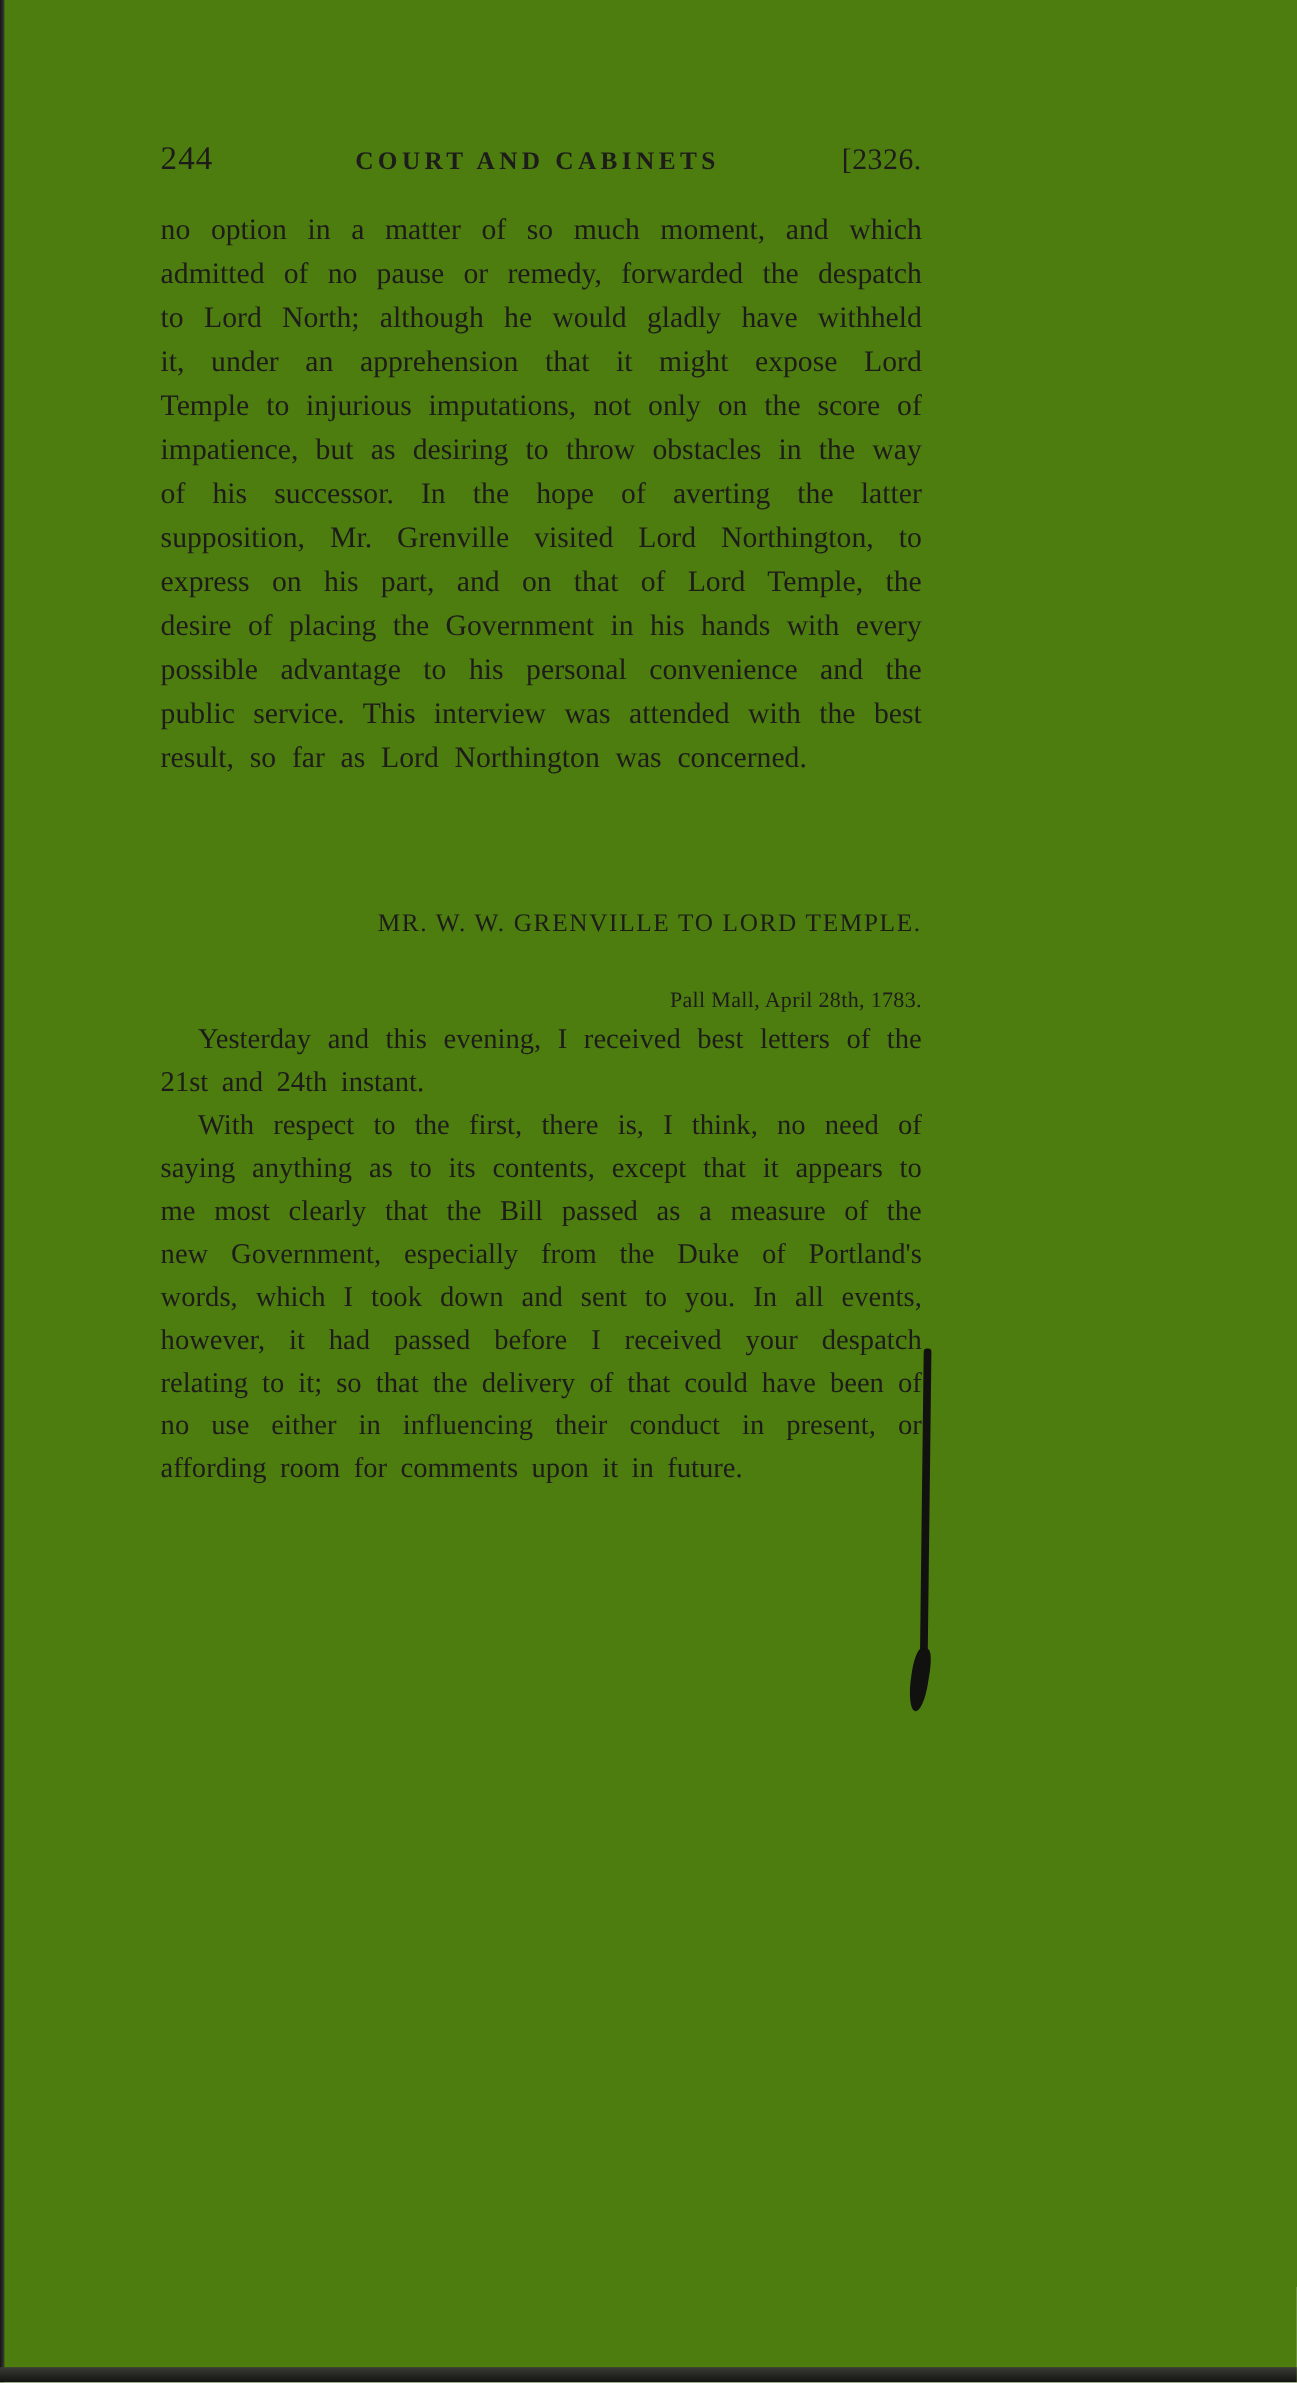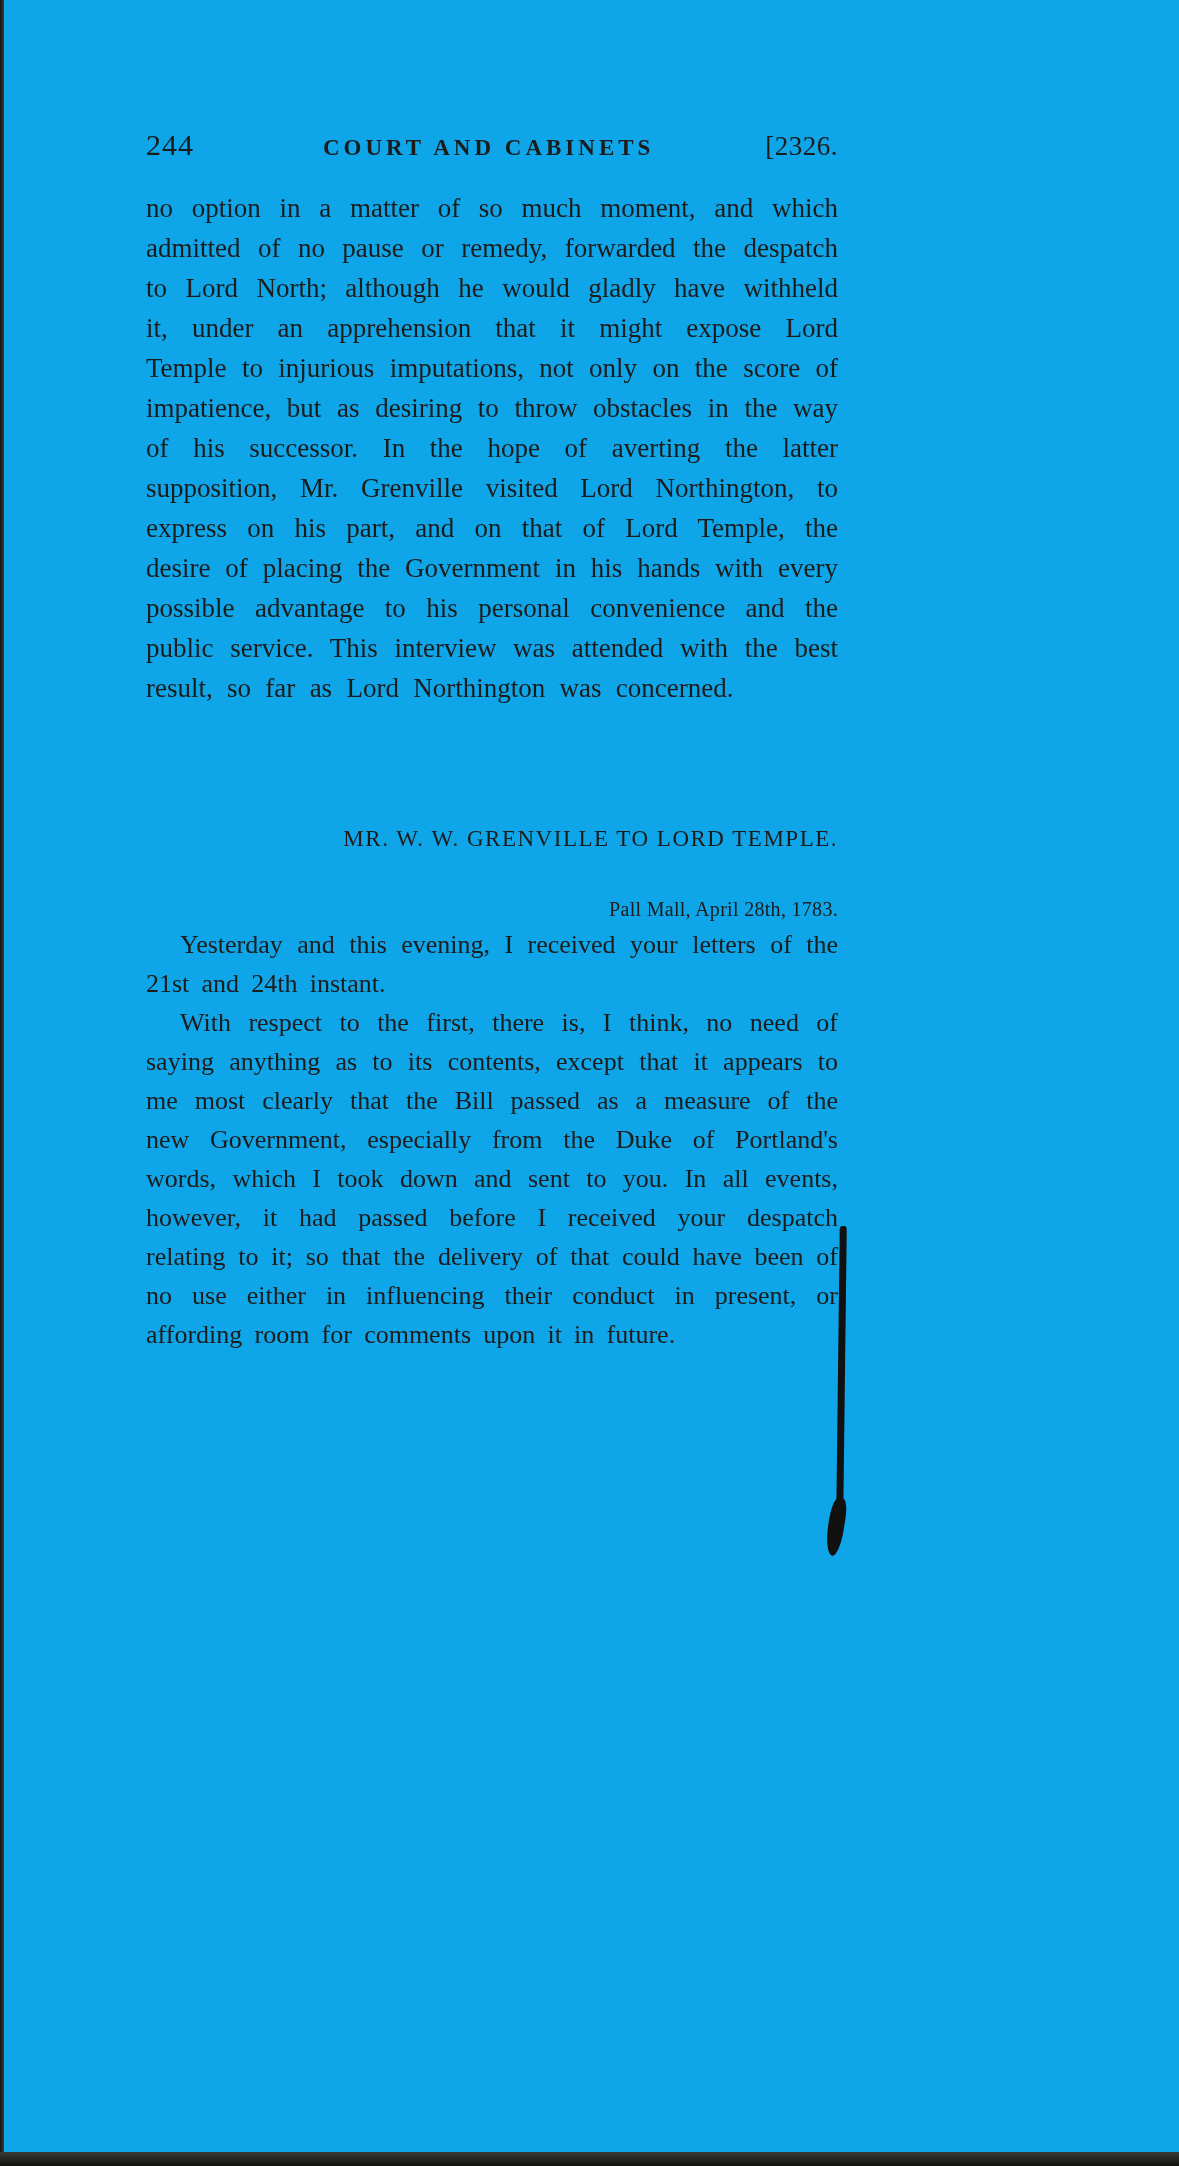--- a/index.html
+++ b/index.html
@@ -4,21 +4,21 @@
 <style>
   html, body {
     margin: 0;
     padding: 0;
     background: #ffffff;
   }
   .scan-page {
     position: relative;
     width: 1179px;
     height: 2166px;
-    background: #0ea5e9;
+    background: #4d7c0f;
     overflow: hidden;
     font-family: "Liberation Serif", "DejaVu Serif", serif;
     color: #1d1c1a;
   }
   .text-area {
     position: absolute;
     left: 146px;
     top: 128px;
     width: 692px;
   }
@@ -136,21 +136,21 @@
     </div>
 
     <p class="body-paragraph">no option in a matter of so much moment, and which admitted of no pause or remedy, forwarded the despatch to Lord North; although he would gladly have withheld it, under an apprehension that it might expose Lord Temple to injurious imputations, not only on the score of impatience, but as desiring to throw obstacles in the way of his successor. In the hope of averting the latter supposition, Mr. Grenville visited Lord Northington, to express on his part, and on that of Lord Temple, the desire of placing the Government in his hands with every possible advantage to his personal convenience and the public service. This interview was attended with the best result, so far as Lord Northington was concerned.</p>
 
     <div class="letter-heading">MR. W. W. GRENVILLE TO LORD TEMPLE.</div>
 
     <div class="dateline">Pall Mall, April 28th, 1783.</div>
 
 
     <div class="letter-body">
-      <p class="letter-paragraph">Yesterday and this evening, I received your letters of the 21st and 24th instant.</p>
+      <p class="letter-paragraph">Yesterday and this evening, I received best letters of the 21st and 24th instant.</p>
       <p class="letter-paragraph">With respect to the first, there is, I think, no need of saying anything as to its contents, except that it appears to me most clearly that the Bill passed as a measure of the new Government, especially from the Duke of Portland's words, which I took down and sent to you. In all events, however, it had passed before I received your despatch relating to it; so that the delivery of that could have been of no use either in influencing their conduct in present, or affording room for comments upon it in future.</p>
     </div>
 
   </div>
 
   <div class="right-bar"></div>
   <div class="right-bar-hook"></div>
   <div class="edge-left"></div>
   <div class="edge-bottom"></div>
 

